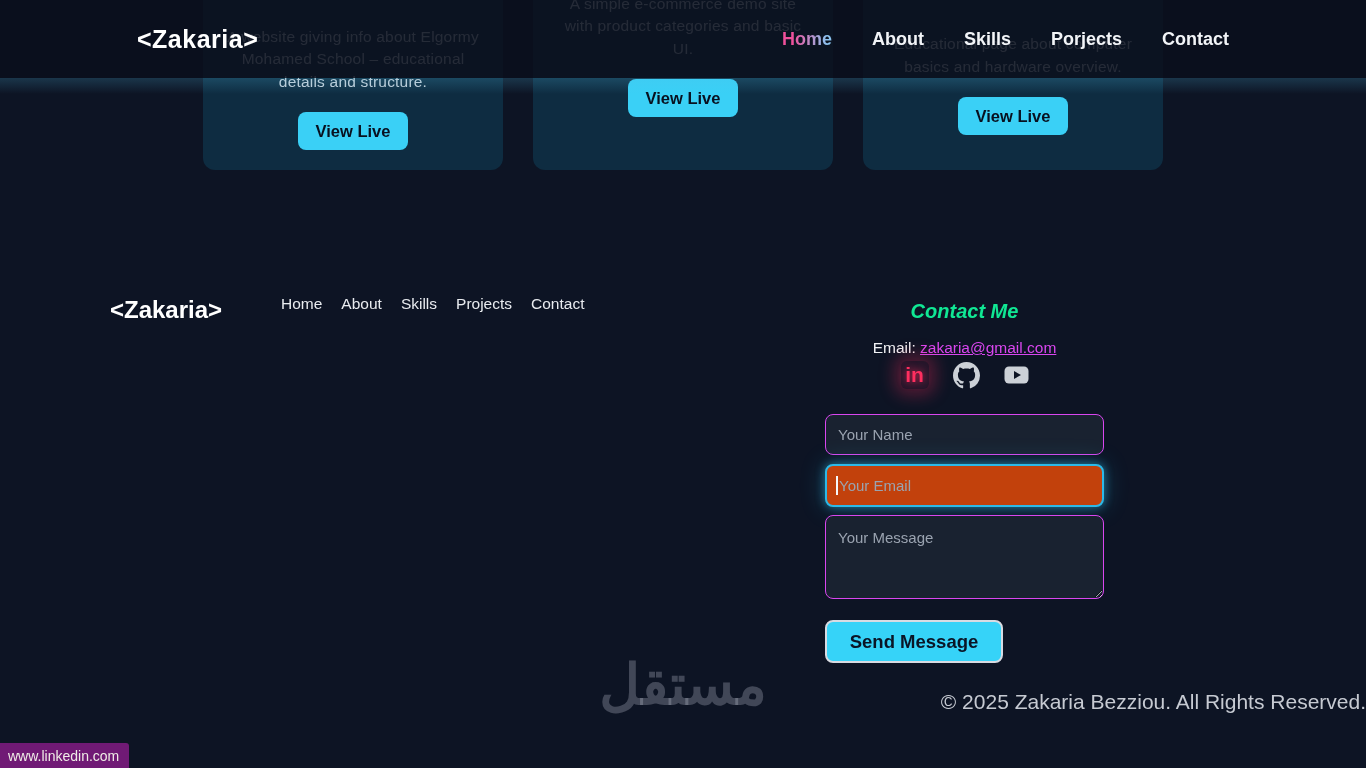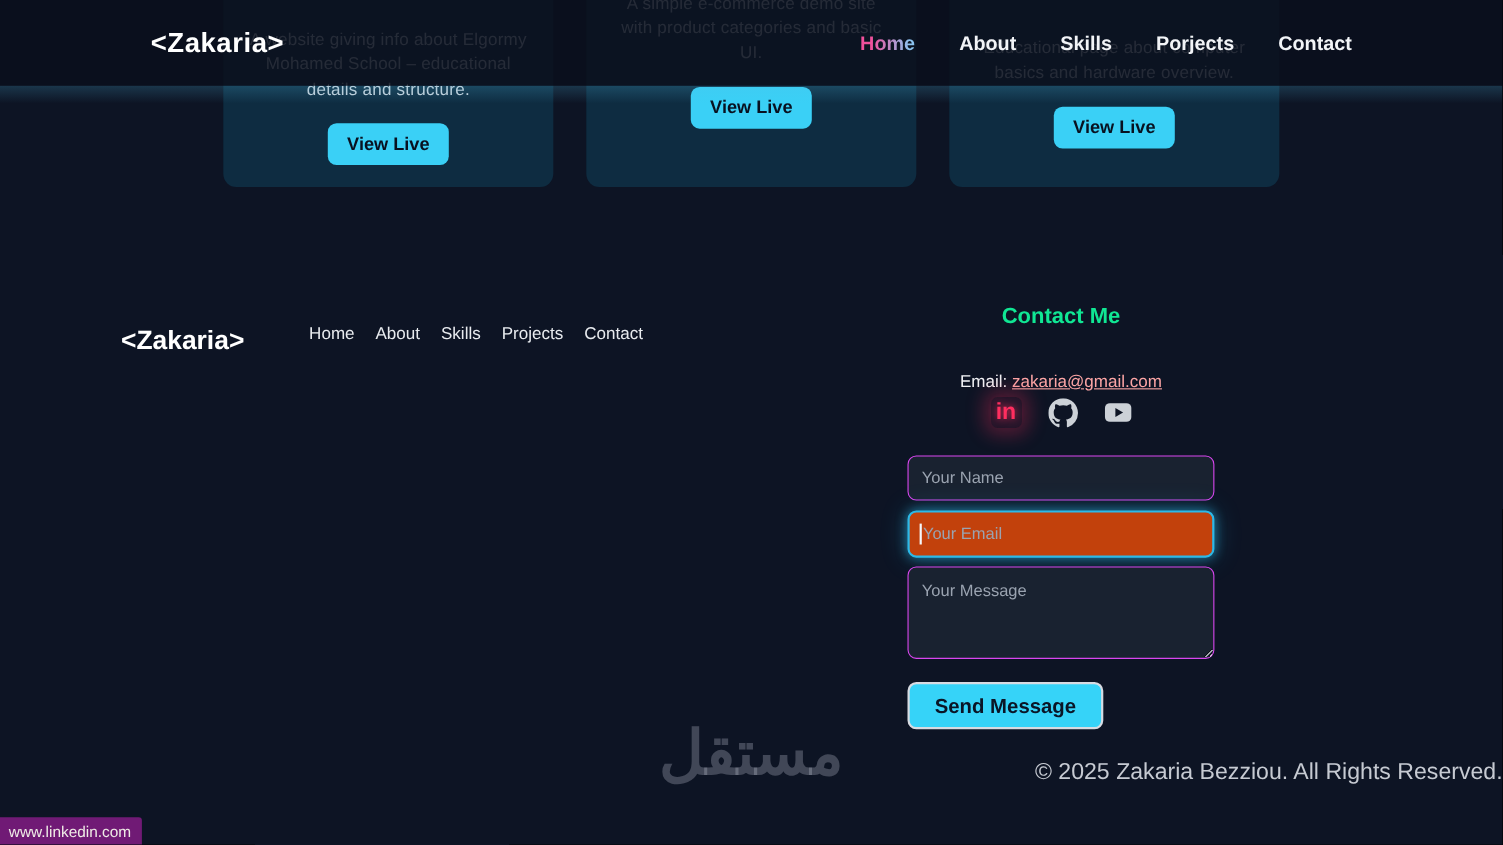--- a/index.html
+++ b/index.html
@@ -52,28 +52,28 @@
     background:linear-gradient(90deg,#f0509b 20%,#8cc3f0 90%);
     -webkit-background-clip:text; background-clip:text; color:transparent;
   }
 
   
   .footer-logo { position:absolute; left:110px; top:296px; color:#fff; font-size:24px; font-weight:700; z-index:2; }
   .footer-nav { position:absolute; left:281px; top:295px; display:flex; gap:19px; z-index:2; }
   .footer-link { color:#e8ebef; font-size:15.5px; font-weight:500; text-decoration:none; cursor:pointer; }
 
   .contact-title {
-    position:absolute; left:825px; top:277px; width:279px; text-align:center;
-    color:#10e794; font-size:20px; font-weight:700; z-index:2;
+    position:absolute; left:825px; top:300px; width:279px; text-align:center;
+    color:#10e794; font-size:20px; font-weight:700; z-index:2;font-style:italic;
   }
   .email-line {
     position:absolute; left:790px; top:339px; width:349px; text-align:center;
     color:#f0f2f5; font-size:15.5px; z-index:2;
   }
-  .email-line a { color:#fca5a5; text-decoration:underline; cursor:pointer; }
+  .email-line a { color:#d946ef; text-decoration:underline; cursor:pointer; }
 
   .social-row {
     position:absolute; left:825px; top:358px; width:279px; height:34px;
     display:flex; align-items:center; justify-content:center; gap:24px; z-index:2;
   }
   .icon-linkedin {
     width:28px; height:28px; display:flex; align-items:center; justify-content:center;
     color:#ff2e5f; font-size:21px; font-weight:800; border-radius:6px; cursor:pointer;
     background:rgba(255,46,95,0.10);
     box-shadow:0 0 16px 7px rgba(255,46,95,0.28);

